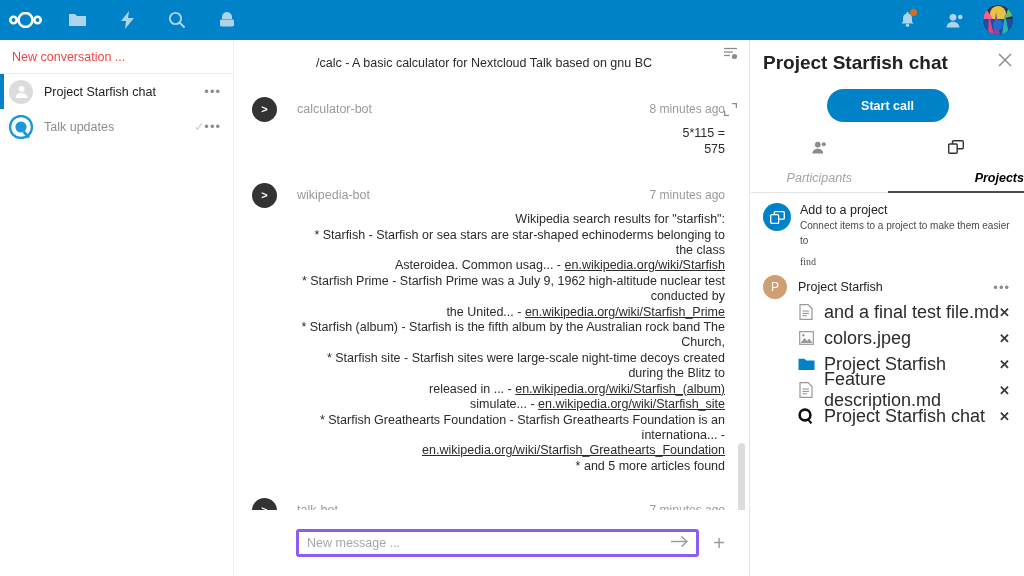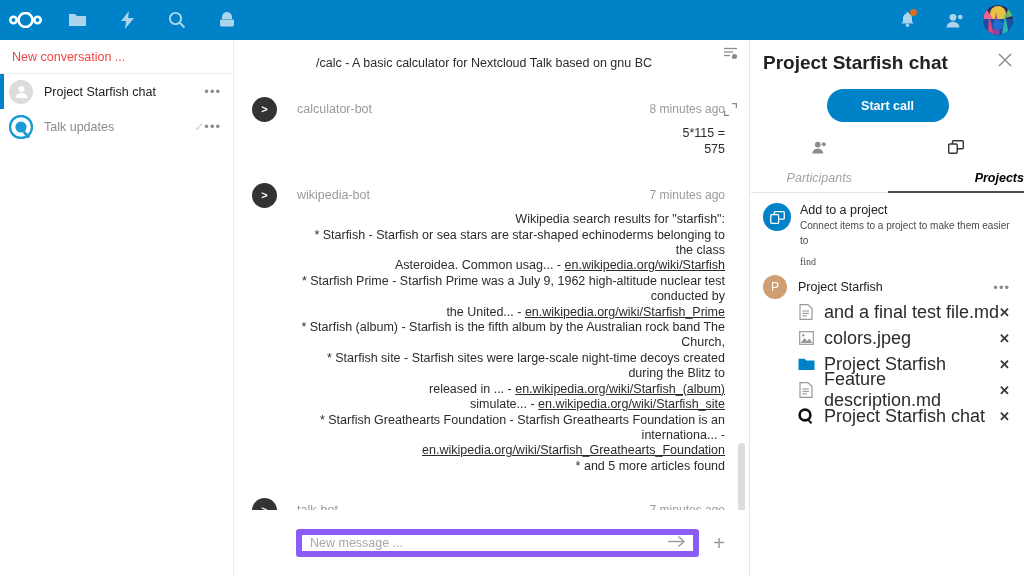--- a/index.html
+++ b/index.html
@@ -83,21 +83,21 @@
   .act-icon { position: absolute; right: 12px; color: #8c8c8c; }
   .scrollthumb {
     position: absolute; right: 4px; top: 403px; width: 7px; height: 87px;
     background: #dcdcdc; border-radius: 4px;
   }
   .composer {
     position: absolute; left: 0; right: 0; bottom: 0; height: 66px;
     display: flex; align-items: center; padding: 0 18px;
   }
   .composer-box {
-    flex: 1; height: 28px; border: 6px solid #8b5cf6; border-radius: 3px;
+    flex: 1; height: 28px; border: 3px solid #8b5cf6; border-radius: 3px;
     display: flex; align-items: center; padding: 0 8px; margin-left: 44px; background: #fff;
   }
   .composer-box .ph { font-size: 12.5px; color: #a8a8a8; flex: 1; }
   .plus { color: #9a9a9a; font-size: 20px; margin-left: 14px; margin-right: 6px; }
 
   
   .rightbar {
     position: absolute; top: 40px; left: 751px; width: 273px; height: 536px; background: #fff;
   }
   .rb-title { font-size: 19px; font-weight: bold; color: #222; padding: 12px 0 0 12px; }

